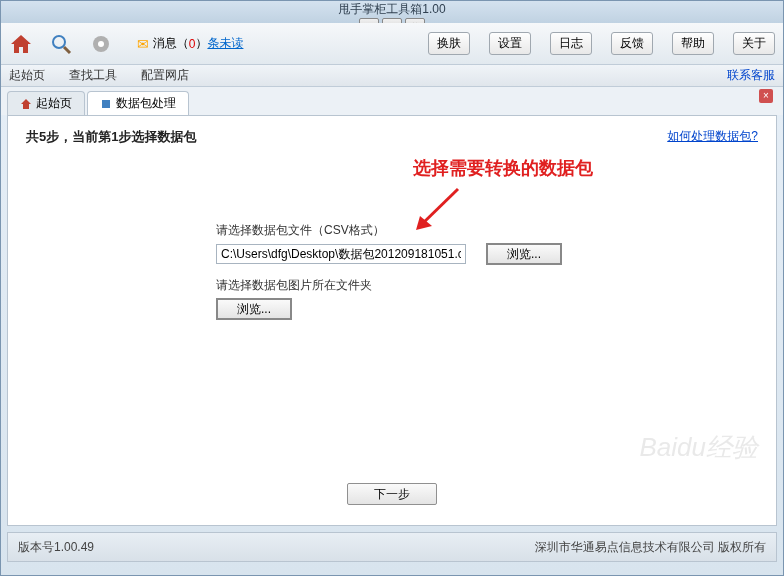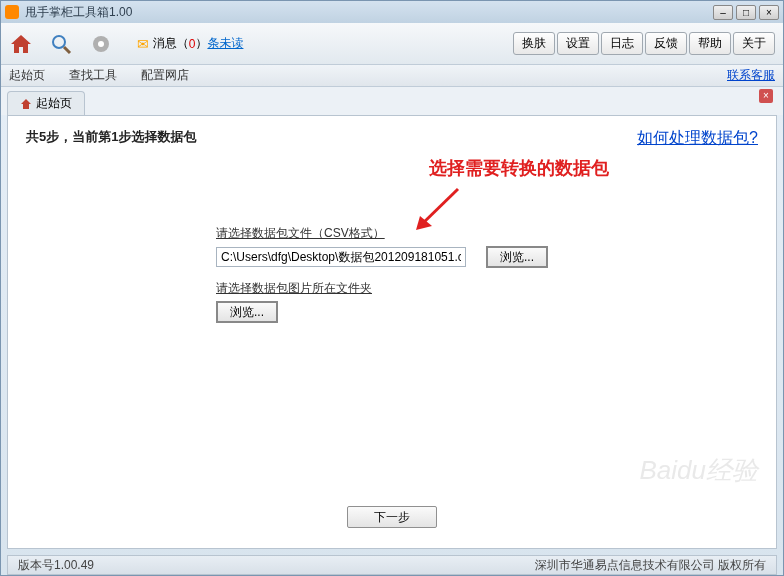--- a/index.html
+++ b/index.html
@@ -1,66 +1,66 @@
 <!DOCTYPE html>
 <html><head>
 <meta charset="utf-8">
 <style>
 * { box-sizing: border-box; margin: 0; padding: 0; }
 body { font-family: "Microsoft YaHei", SimSun, sans-serif; font-size: 12px; background: #e8e8e8; width: 784px; height: 576px; overflow: hidden; }
 
 .window { width: 784px; height: 576px; background: linear-gradient(#e8f0f8, #d8e4ee); border: 1px solid #7a95b0; display: flex; flex-direction: column; }
 
-.titlebar { height: 22px; background: linear-gradient(#d4e2ef, #c0d2e2); display: flex; align-items: center; padding: 0 4px; }
+.titlebar { height: 22px; background: linear-gradient(#d4e2ef, #c0d2e2); display: flex; align-items: center; padding: 0 4px; flex-direction: column; }
 .titlebar-icon { width: 14px; height: 14px; background: #ff8800; border-radius: 3px; margin-right: 6px; }
 .titlebar-text { flex: 1; color: #304050; font-size: 12px; }
 .win-btns { display: flex; gap: 3px; }
 .win-btn { width: 20px; height: 15px; background: linear-gradient(#f0f0f0, #d0d0d0); border: 1px solid #888; border-radius: 2px; font-size: 10px; text-align: center; line-height: 13px; cursor: pointer; }
 
 .toolbar { height: 42px; background: linear-gradient(#f6f8fa, #e2e9ef); display: flex; align-items: center; padding: 0 8px; border-bottom: 1px solid #c0ccd8; }
 .tool-item { display: flex; flex-direction: column; align-items: center; margin-right: 16px; cursor: pointer; }
 .tool-icon { width: 24px; height: 24px; }
 .msg-area { display: flex; align-items: center; margin-left: 8px; font-size: 12px; }
 .msg-icon { color: #ffa500; margin-right: 4px; font-size: 14px; }
 .msg-count { color: #d00; }
 .msg-link { color: #0066cc; text-decoration: underline; cursor: pointer; }
 .spacer { flex: 1; }
-.right-btns { display: flex; gap: 2px; }
+.right-btns { display: flex; gap: 19px; }
 .r-btn { padding: 2px 8px; background: linear-gradient(#fefefe, #e8e8e8); border: 1px solid #a0a8b0; border-radius: 3px; cursor: pointer; font-size: 12px; }
 
 .sub-toolbar { height: 22px; background: linear-gradient(#f0f4f8, #e0e6ec); display: flex; align-items: center; padding: 0 8px; border-bottom: 1px solid #c0ccd8; font-size: 12px; }
 .sub-label { margin-right: 24px; color: #333; cursor: pointer; }
 .help-text { color: #333; }
-.help-link { color: #0044cc; text-decoration: underline; cursor: pointer; }
+.help-link { color: #0044cc; cursor: pointer; }
 
 .tabs { display: flex; padding: 4px 6px 0 6px; background: #ecf1f6; }
 .tab { padding: 3px 12px; background: #fff; border: 1px solid #b8c4d0; border-bottom: none; border-radius: 4px 4px 0 0; margin-right: 2px; font-size: 12px; cursor: pointer; display: flex; align-items: center; gap: 4px; }
 .tab.inactive { background: #e4eaef; }
 .tab-icon { width: 12px; height: 12px; display: inline-block; }
 .tab-close { position: absolute; right: 10px; top: 2px; width: 14px; height: 14px; background: #d05050; color: #fff; border-radius: 2px; font-size: 10px; text-align: center; line-height: 14px; cursor: pointer; }
 
 .content { flex: 1; background: #fff; border: 1px solid #b8c4d0; margin: 0 6px 6px 6px; padding: 12px 18px; position: relative; display: flex; flex-direction: column; }
 .step-header { display: flex; justify-content: space-between; align-items: flex-start; margin-bottom: 8px; }
 .step-text { font-weight: bold; font-size: 13px; color: #222; }
-.howto-link { color: #0044cc; text-decoration: underline; cursor: pointer; font-size: 16px; }
+.howto-link { color: #0044cc; text-decoration: underline; cursor: pointer; font-size: 12px; }
 
-.annotation { position: absolute; top: 40px; left: 421px; color: #e02020; font-size: 18px; font-weight: bold; }
+.annotation { position: absolute; top: 40px; left: 405px; color: #e02020; font-size: 18px; font-weight: bold; }
 .arrow { position: absolute; top: 68px; left: 400px; width: 60px; height: 50px; pointer-events: none; }
 
 .form-area { margin-top: 68px; margin-left: 190px; }
 .form-row { margin-bottom: 8px; }
-.form-label { font-size: 12px; color: #333; margin-bottom: 4px; text-decoration: underline; }
+.form-label { font-size: 12px; color: #333; margin-bottom: 4px; }
 .input-line { display: flex; align-items: center; gap: 20px; }
 .text-input { width: 250px; height: 20px; border: 1px solid #a8b4c0; padding: 0 4px; font-size: 12px; background: #fff; }
-.browse-btn { width: 62px; height: 22px; background: linear-gradient(#fafafa, #e4e4e4); border: 2px solid #888; font-size: 12px; cursor: pointer; }
+.browse-btn { width: 76px; height: 22px; background: linear-gradient(#fafafa, #e4e4e4); border: 2px solid #888; font-size: 12px; cursor: pointer; }
 
 .bottom-bar { padding: 8px 0; text-align: center; }
 .next-btn { width: 90px; height: 22px; background: linear-gradient(#fafafa, #e4e4e4); border: 1px solid #909090; border-radius: 2px; font-size: 12px; cursor: pointer; text-align: center; }
 
-.statusbar { height: 20px; background: linear-gradient(#e8eef4, #d8e0e8); border-top: 1px solid #b8c4d0; display: flex; align-items: center; padding: 4px 10px; font-size: 12px; color: #444; margin: 0 6px 0 6px; border: 1px solid #b8c4d0; }
+.statusbar { height: 20px; background: linear-gradient(#e8eef4, #d8e0e8); border-top: 1px solid #b8c4d0; display: flex; align-items: center; padding: 14px 10px; font-size: 12px; color: #444; margin: 0 6px 13px 6px; border: 1px solid #b8c4d0; }
 .statusbar .spacer { flex: 1; }
 
 .watermark { position: absolute; right: 18px; bottom: 60px; color: rgba(200,200,200,0.4); font-size: 26px; font-style: italic; pointer-events: none; }
 </style>
 </head>
 <body>
 
 <div class="window">
 
   <div class="titlebar">
@@ -118,20 +118,26 @@
   </div>
 
   <div style="position:relative;">
     <div class="tabs">
       <div class="tab inactive">
         <svg class="tab-icon" viewBox="0 0 12 12">
             <path fill="#c04030" d="M6 1l5 5h-2v5H3V6H1z"></path>
           </svg>
         <span>起始页</span>
       </div>
+      <div class="tab">
+        <svg class="tab-icon" viewBox="0 0 12 12">
+            <rect x="2" y="2" width="8" height="8" fill="#4080c0"></rect>
+          </svg>
+        <span>数据包处理</span>
+      </div>
     </div>
     <div class="tab-close">×</div>
   </div>
 
   <div class="content">
     <div class="step-header">
       <span class="step-text">共5步，当前第1步选择数据包</span>
       <span class="howto-link">如何处理数据包?</span>
     </div>
 

